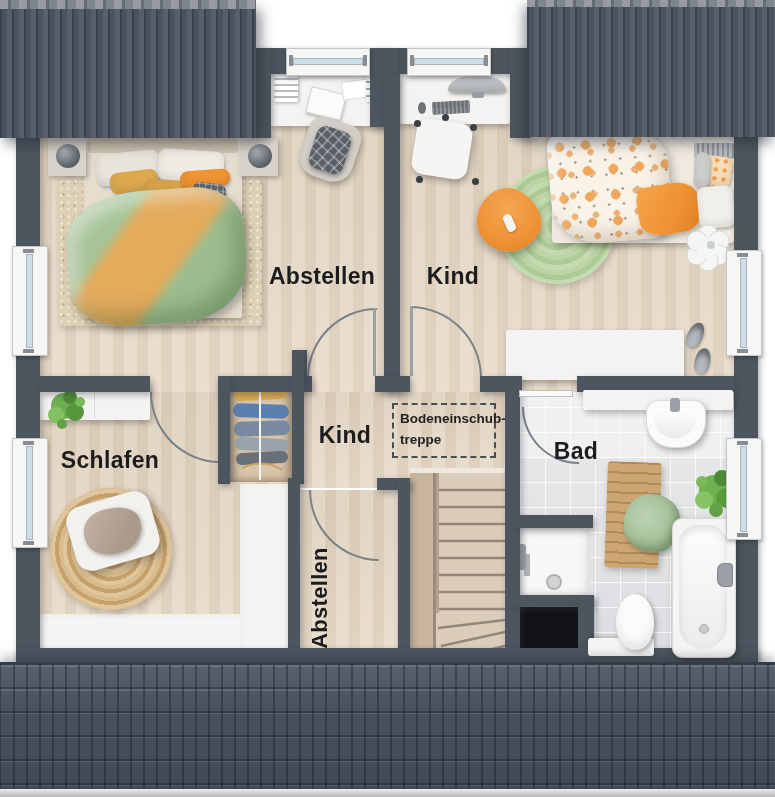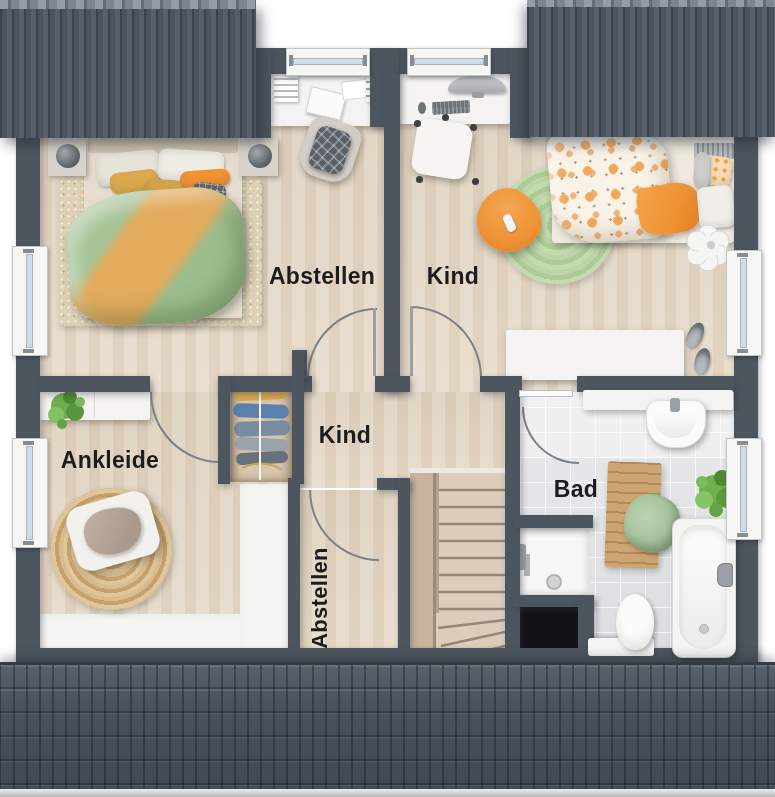--- a/index.html
+++ b/index.html
@@ -271,24 +271,28 @@
   <div class="abs arc arc-tl" style="left:307px;top:308px;width:68px;height:68px;"></div>
   <div class="abs leaf" style="left:373px;top:308px;width:3px;height:68px;"></div>
   <div class="abs arc arc-tr" style="left:410px;top:306px;width:70px;height:70px;"></div>
   <div class="abs leaf" style="left:410px;top:306px;width:3px;height:70px;"></div>
   <div class="abs arc arc-bl" style="left:150px;top:392px;width:68px;height:69px;"></div>
   <div class="abs arc arc-bl" style="left:309px;top:490px;width:68px;height:69px;"></div>
   <div class="abs arc arc-bl" style="left:522px;top:407px;width:55px;height:55px;"></div>
 
   <div class="abs label" style="left:322px;top:276px;font-size:23px;">Abstellen</div>
   <div class="abs label" style="left:453px;top:276px;font-size:23px;">Kind</div>
-  <div class="abs label" style="left:110px;top:460px;font-size:23px;">Ankleide</div>
+  <div class="abs label" style="left:110px;top:460px;font-size:23px;">Schlafen</div>
   <div class="abs label" style="left:345px;top:435px;font-size:23px;">Kind</div>
   <div class="abs label" style="left:320px;top:598px;font-size:22px;transform:translate(-50%,-50%) rotate(-90deg);">Abstellen</div>
-  <div class="abs label" style="left:576px;top:489px;font-size:23px;">Bad</div>
+  <div class="abs label" style="left:576px;top:451px;font-size:23px;">Bad</div>
+  <div class="abs anno" style="left:392px;top:403px;width:104px;height:55px;">
+    <div>Bodeneinschub-</div>
+    <div>treppe</div>
+  </div>
 
   <div class="abs roof-top" style="left:0px;top:4px;width:256px;height:134px;box-shadow:5px 6px 12px rgba(30,35,45,.5);"></div>
   <div class="abs ridge" style="left:0px;top:0px;width:256px;height:9px;"></div>
   <div class="abs roof-top" style="left:527px;top:0px;width:248px;height:137px;box-shadow:-3px 6px 12px rgba(30,35,45,.5);"></div>
   <div class="abs ridge" style="left:527px;top:0px;width:248px;height:7px;"></div>
   <div class="abs roof-bottom" style="left:0px;top:662px;width:775px;height:127px;"></div>
   <div class="abs gutter" style="left:0px;top:789px;width:775px;height:8px;"></div>
 
 </div>
 

